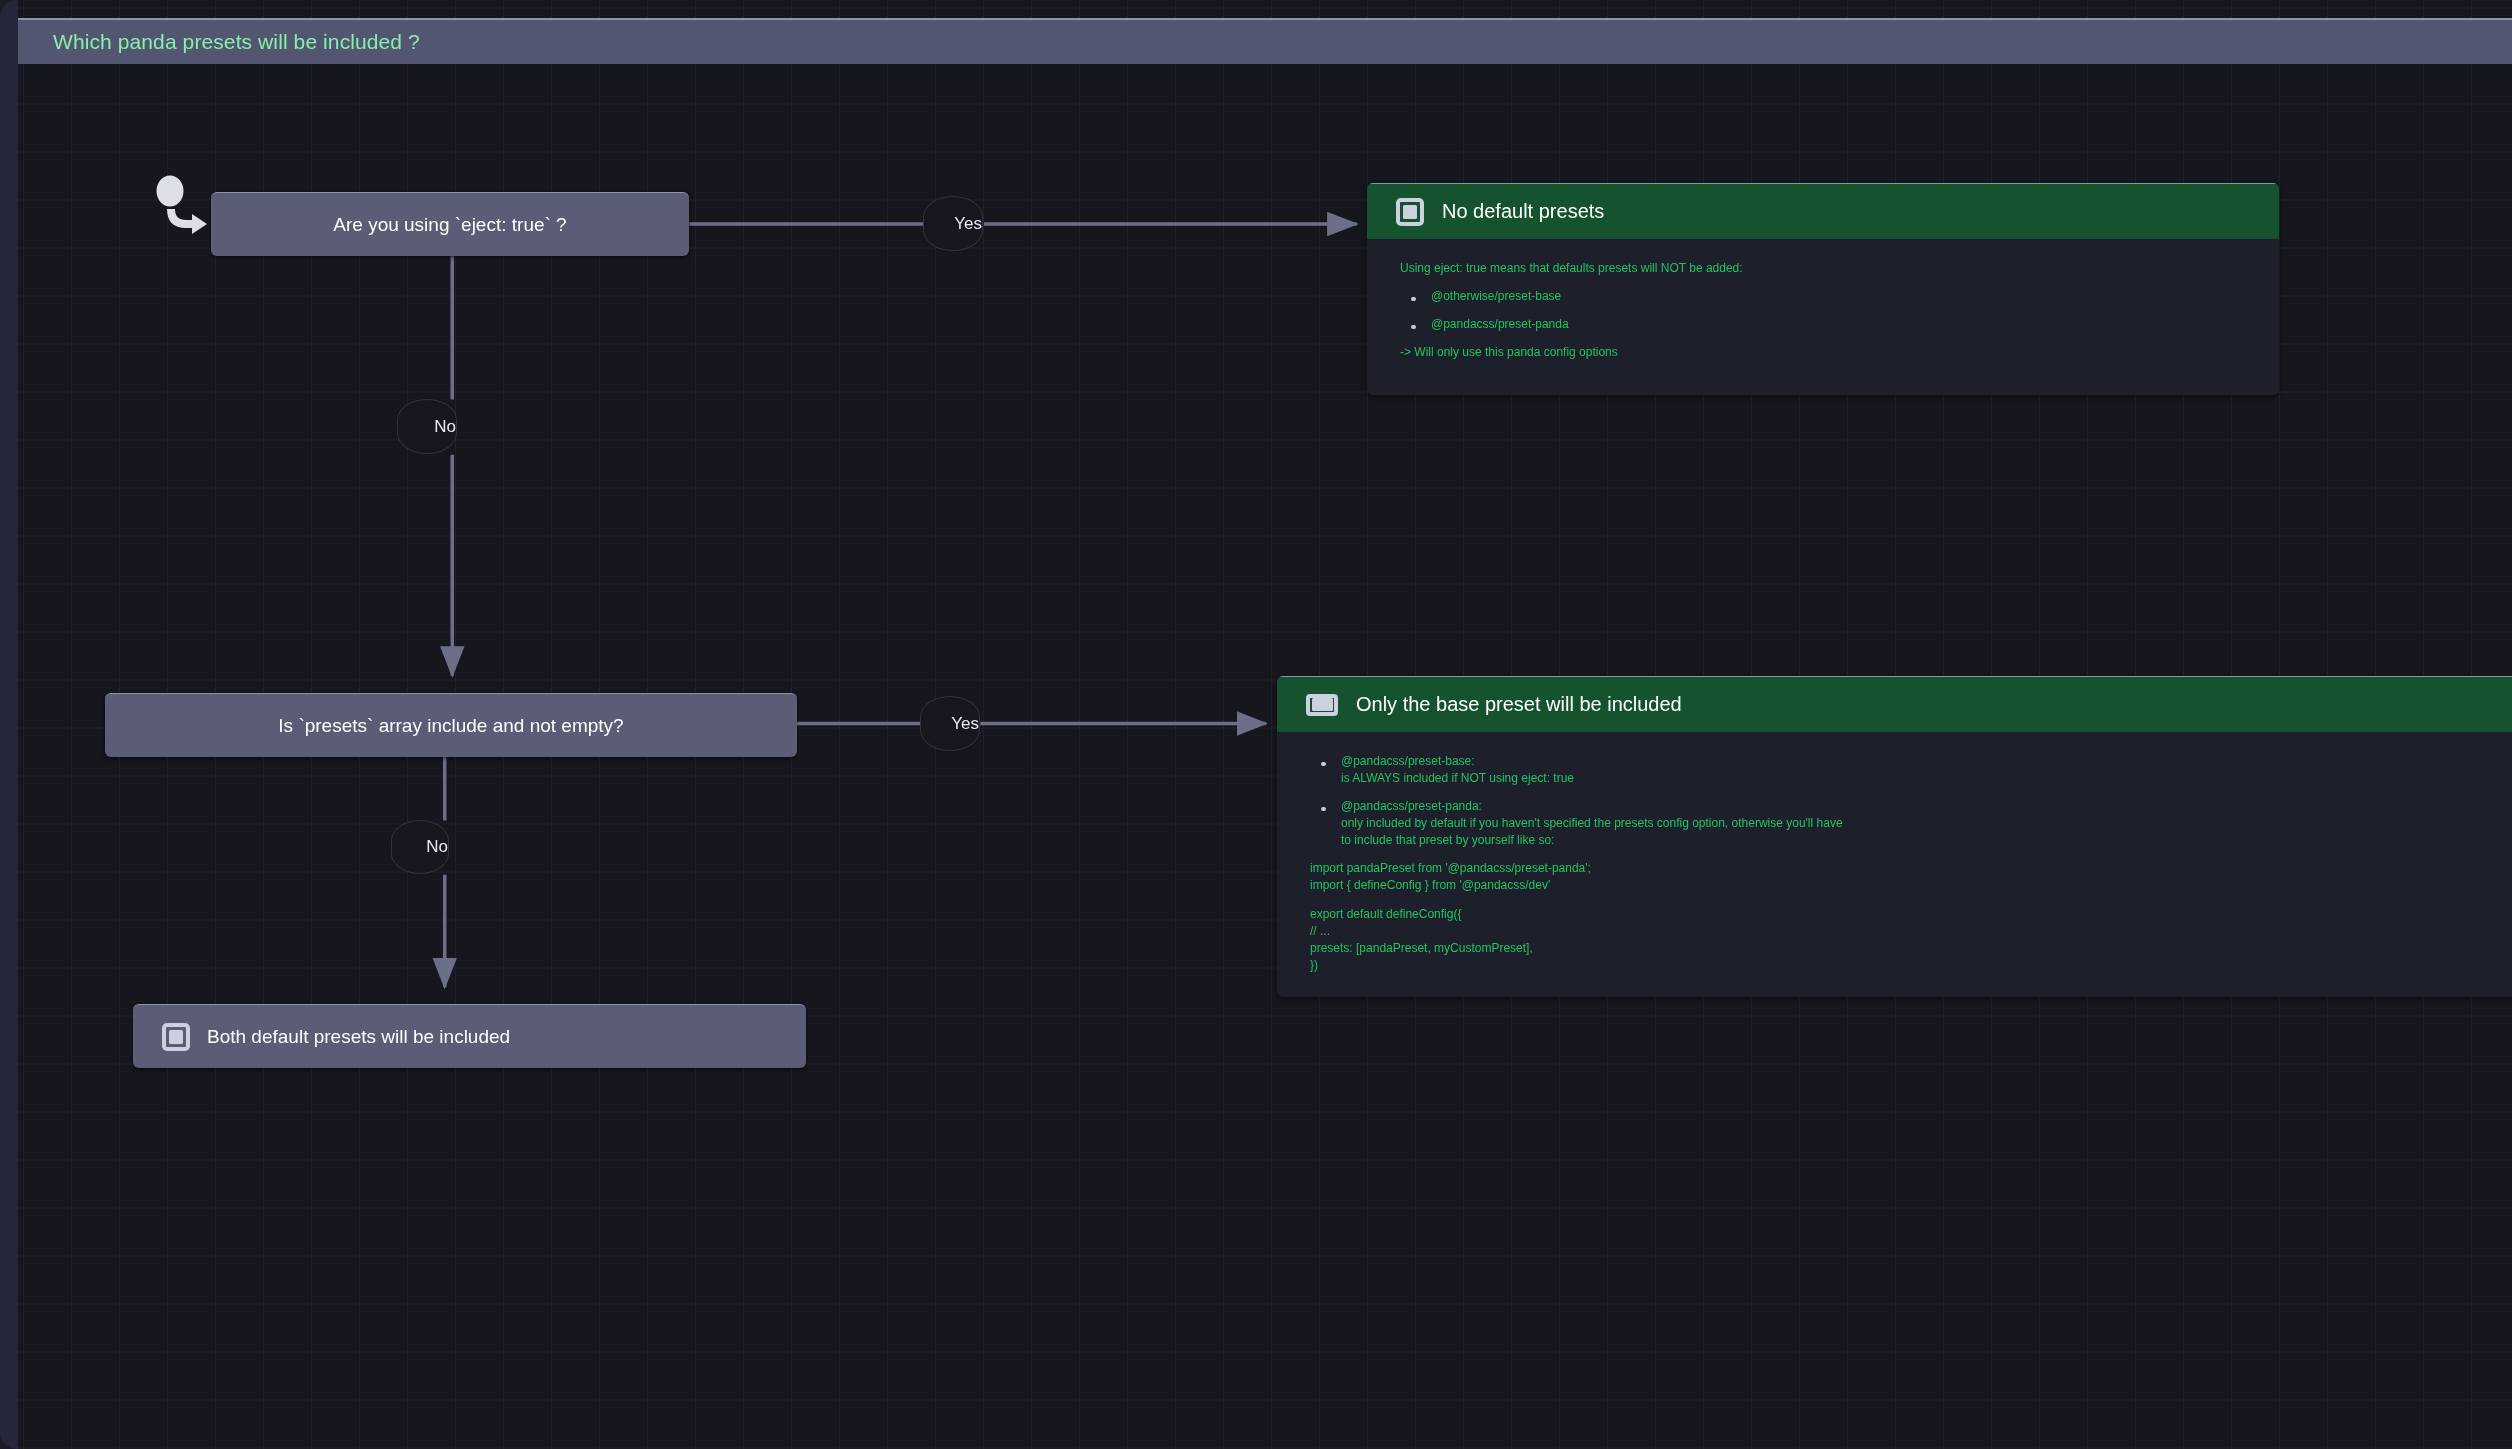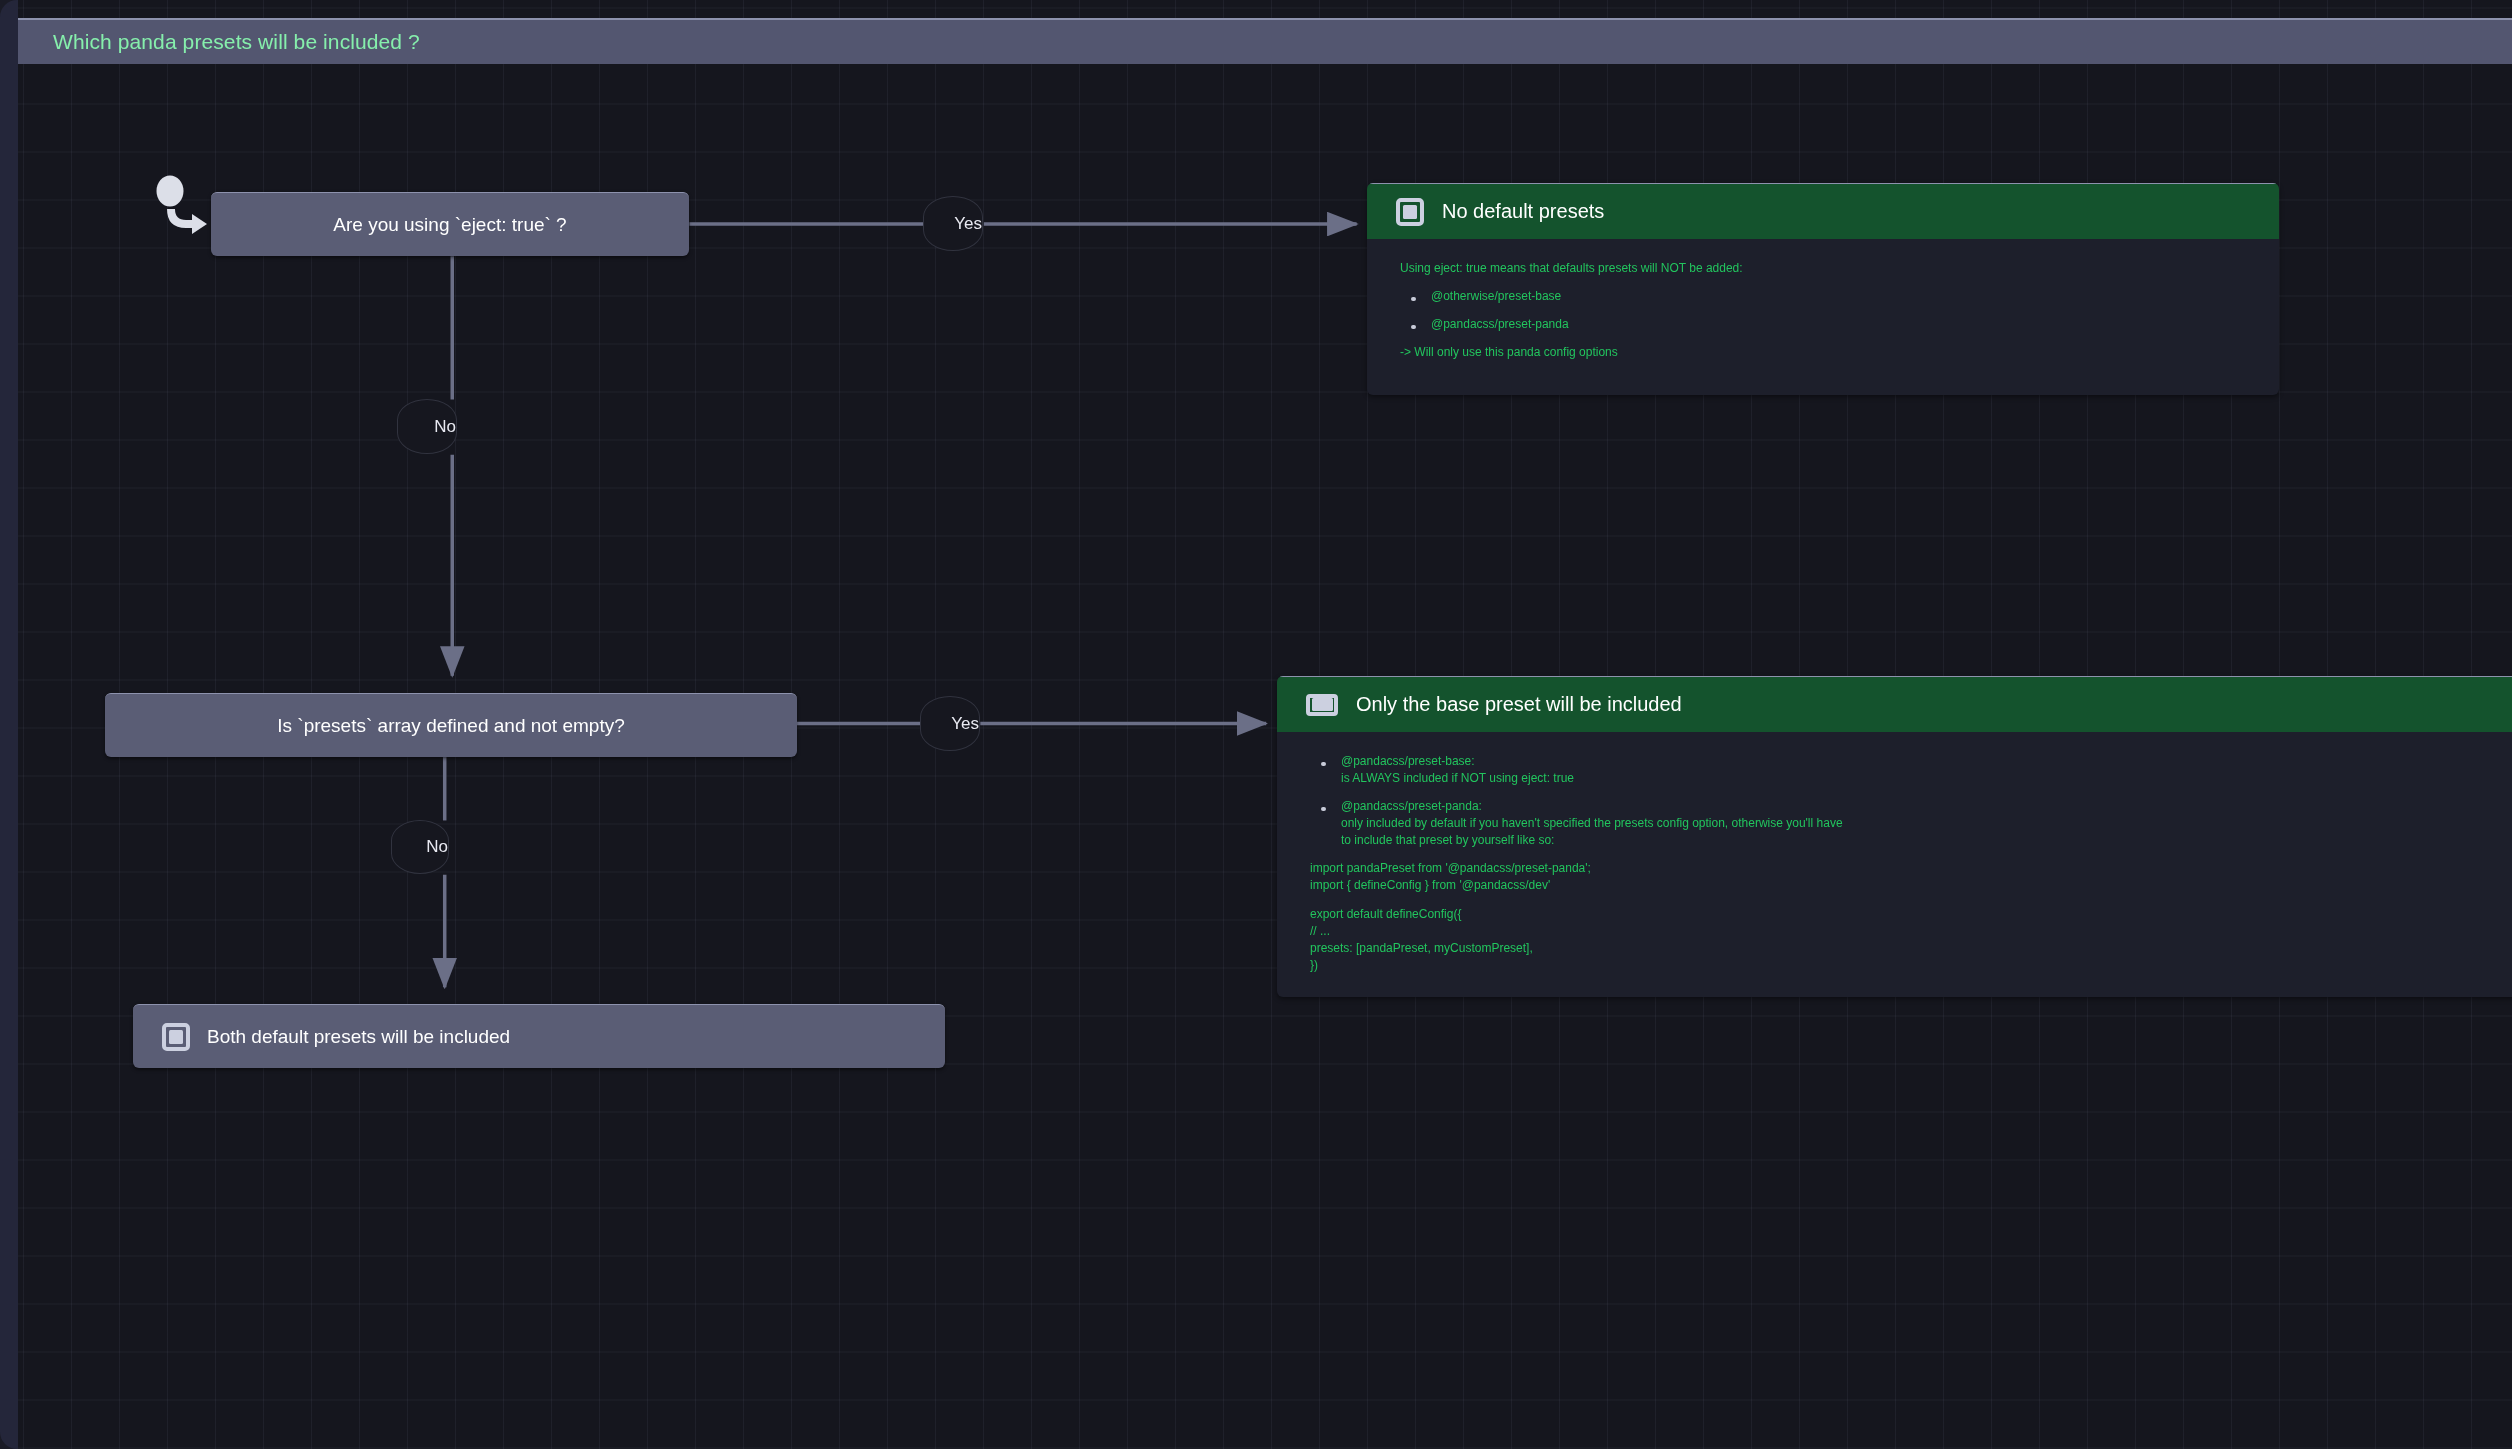--- a/index.html
+++ b/index.html
@@ -70,21 +70,21 @@
     z-index: 4;
   }
   .box .box-label {
     color: #ffffff;
     font-size: 19px;
     white-space: nowrap;
   }
 
   #node-eject  { left: 211px;  top: 192px;  width: 478px; height: 64px; justify-content:center; }
   #node-presets{ left: 105px;  top: 693px; width: 692px; height: 64px; justify-content:center; }
-  #node-both   { left: 133px;  top: 1004px; width: 812px; height: 64px; padding-left: 29px; gap: 17px; }
+  #node-both   { left: 133px;  top: 1004px; width: 673px; height: 64px; padding-left: 29px; gap: 17px; }
 
   
   .edge-label {
     background: #16171f;
     border: 0.8px solid #31333f;
     border-radius: 50%/38%;
     color: #e9eaf2;
     font-size: 17px;
     display: flex; align-items:center; justify-content:flex-end;
     z-index: 5;
@@ -184,21 +184,21 @@
       <ellipse cx="38" cy="36" rx="27" ry="31" fill="#dcdfe8"></ellipse>
       <path d="M 48 72 q 0 22 22 22 l 12 0 l 0 -12 l 30 20 l -30 20 l 0 -12 l -12 0 q -38 0 -38 -38 z" fill="#dcdfe8"></path>
     </svg>
   </div>
 
   <div class="abs box" id="node-eject">
     <span class="box-label">Are you using `eject: true` ?</span>
   </div>
 
   <div class="abs box" id="node-presets">
-    <span class="box-label">Is `presets` array defined  and not empty?</span>
+    <span class="box-label">Is `presets` array include  and not empty?</span>
   </div>
 
   <div class="abs box" id="node-both">
     <span class="note-icon">
       <span class="outer"></span>
         <span class="inner"></span>
     </span>
     <span class="box-label">Both default presets will be included</span>
   </div>
 

